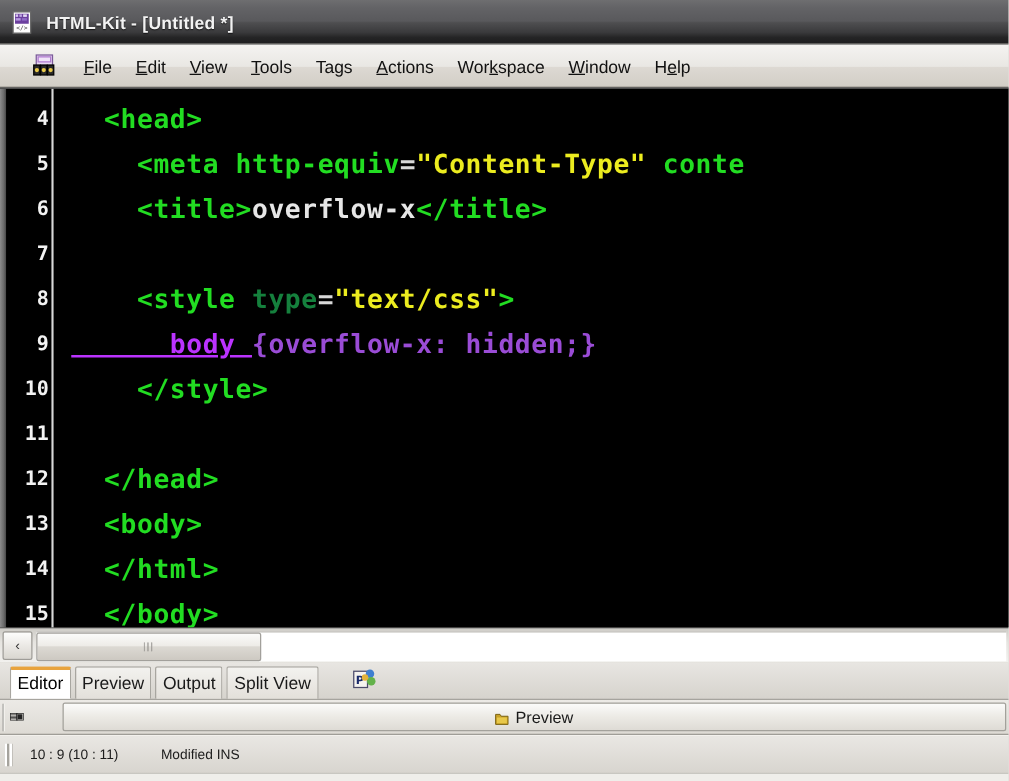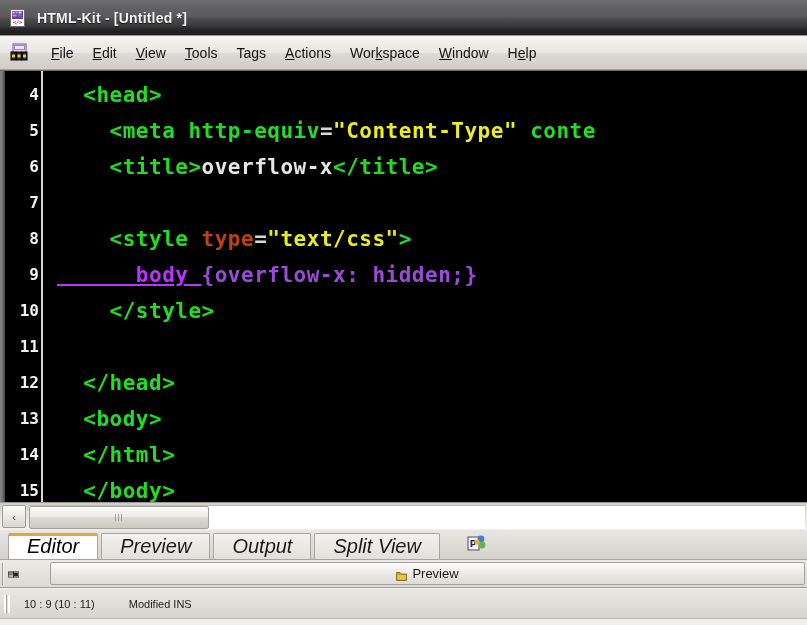--- a/index.html
+++ b/index.html
@@ -51,21 +51,21 @@
 
   
   .menubar {
     height: 34px;
     flex: 0 0 34px;
     background: linear-gradient(to bottom, #f4f3f1 0%, #e9e7e3 52%, #ddd9d3 53%, #d2cec6 100%);
     border-bottom: 1px solid #a8a49c;
     display: flex;
     align-items: center;
     box-sizing: border-box;
-    padding-left: 4px;
+    padding-left: 20px;
   }
   .menu-tool-icon {
     width: 26px;
     height: 22px;
     flex: 0 0 26px;
     margin: 0 8px 0 4px;
     position: relative;
   }
   .menu-item {
     font-size: 14px;
@@ -128,21 +128,21 @@
     white-space: pre;
     font-family: "DejaVu Sans Mono", monospace;
     font-size: 21px;
     font-weight: bold;
     padding-left: 14px;
     box-sizing: border-box;
     letter-spacing: .5px;
   }
   .tok-tag    { color: #22dd22; }
   .tok-text   { color: #e6e6e6; }
-  .tok-attr2  { color: #c2410c; }
+  .tok-attr2  { color: #15803d; }
   .tok-eq     { color: #d8d8d8; }
   .tok-val    { color: #ecec1f; }
   .tok-sel    { color: #bb33ff; text-decoration: underline; }
   .tok-css    { color: #9a4cd6; }
 
   
   .hscroll {
     flex: 0 0 28px;
     height: 28px;
     background: linear-gradient(to bottom, #cfcdc8, #e6e4e0 40%, #f2f1ee);
@@ -207,32 +207,31 @@
     display: flex;
     align-items: flex-end;
     padding-left: 8px;
     box-sizing: border-box;
     border-bottom: 1px solid #a6a49e;
     position: relative;
   }
   .tab {
     height: 26px;
     line-height: 24px;
-    padding: 0 18px;
-    font-size: 20px;
+    padding: 0 5px;
+    font-size: 14px;
     color: #1a1a1a;
     background: linear-gradient(to bottom, #f3f2ef, #e3e0da);
     border: 1px solid #a8a6a0;
     border-bottom: none;
     border-radius: 2px 2px 0 0;
     margin-right: 3px;
     white-space: nowrap;
     box-sizing: border-box;
     cursor: default;
-    font-style: italic;
   }
   .tab.active {
     background: #ffffff;
     border-top: 3px solid #e8a33d;
     line-height: 21px;
     color: #000;
   }
   .tab-icon {
     width: 22px;
     height: 22px;

